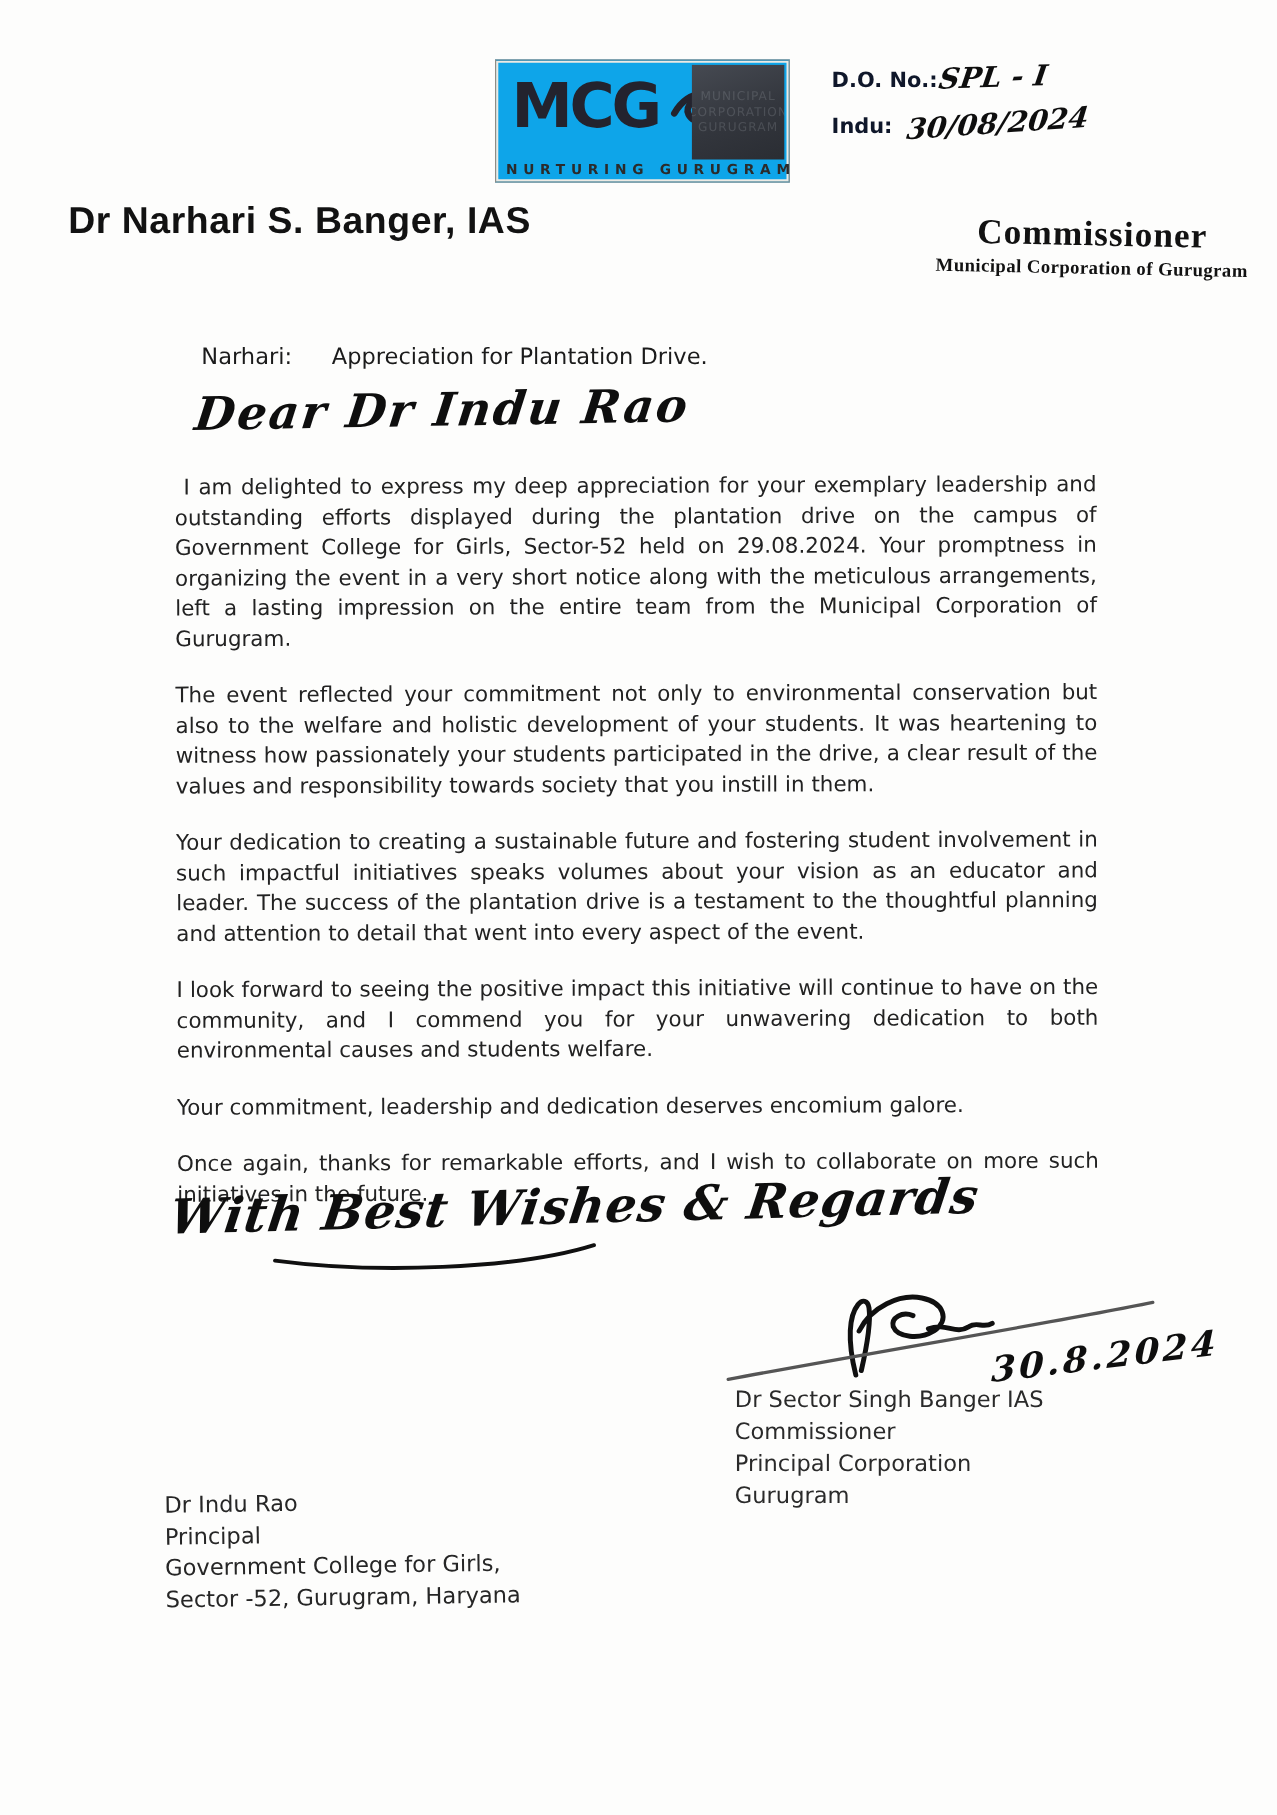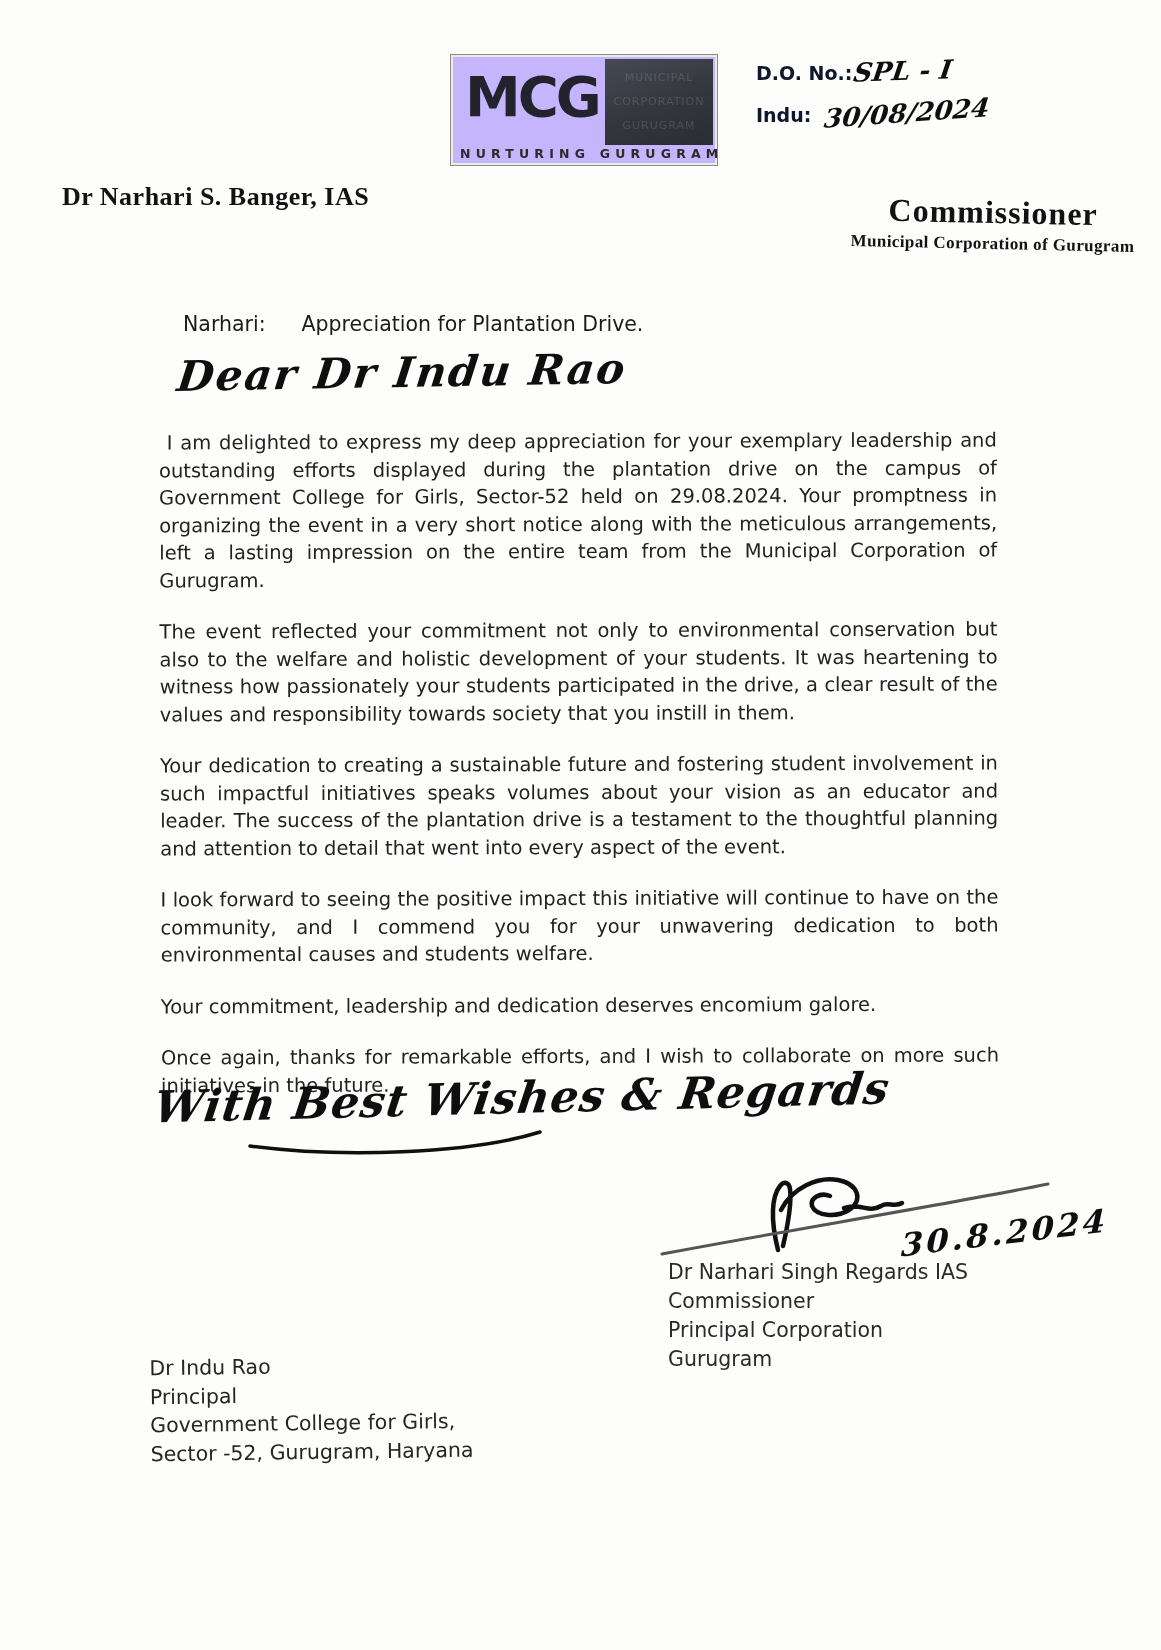--- a/index.html
+++ b/index.html
@@ -4,55 +4,55 @@
 <style>
   html,body{margin:0;padding:0;background:#e8e8e6;}
   .page{
     position:relative; width:1161px; height:1650px; margin:0 auto;
     background:#fdfdfc; overflow:hidden;
     font-family:"DejaVu Sans", sans-serif; color:#1f1f1f;
   }
   
   .logo-box{
     position:absolute; left:450px; top:54px; width:266px; height:110px;
-    background:#c4b5fd; border:1px solid #8f8c85;
+    background:#0ea5e9; border:1px solid #8f8c85;
     box-shadow:0 0 0 2px #eceae4 inset;
   }
   .logo-mcg{
     position:absolute; left:14px; top:14px;
     font-size:56px; font-weight:800; letter-spacing:-3px; color:#23232e;
     font-family:"DejaVu Sans", sans-serif; line-height:1;
   }
   .logo-swirl{position:absolute; left:142px; top:6px;}
   .logo-photo{
-    position:absolute; right:4px; top:4px; width:108px; height:86px;
+    position:absolute; right:4px; top:4px; width:84px; height:86px;
     background:linear-gradient(160deg,#464a52 0%,#33363d 55%,#2a2d33 100%);
     display:flex; flex-direction:column; justify-content:center; align-items:center;
-    gap:12px; overflow:hidden;
+    gap:2px; overflow:hidden;
   }
   .logo-photo span{
     color:rgba(210,215,225,0.16); font-size:11px; letter-spacing:1px; line-height:12px;
   }
   .logo-tagline{
     position:absolute; left:9px; bottom:4px; white-space:nowrap;
     font-size:12.5px; letter-spacing:5.2px; color:#2b2b2b; font-weight:700;
   }
   .ref-block{position:absolute; left:756px; top:56px;}
   .ref-row{white-space:nowrap;}
   .ref-label{font-size:19px; font-weight:700; color:#0f172a;}
   .hand{
     font-family:"DejaVu Serif", serif; font-style:italic; font-weight:700;
     color:#0e0e0e; display:inline-block; transform:skewX(-6deg);
   }
   .do-value{font-size:26px; margin-left:2px; transform:skewX(-10deg) rotate(-2deg);}
   .date-row{margin-top:12px;}
   .date-value{font-size:26px; margin-left:14px; transform:skewX(-10deg) rotate(-4deg);}
   .officer-name{
     position:absolute; left:62px; top:182px;
-    font-family:Liberation Serif, serif; font-weight:700; font-size:26px; color:#121212;
+    font-family:Liberation Sans, sans-serif; font-weight:700; font-size:34px; color:#121212;
     letter-spacing:0.5px;
   }
   .right-header{
     position:absolute; right:26px; top:194px; text-align:center;
     transform:rotate(1.2deg); color:#121212;
   }
   .commissioner{font-family:"Liberation Serif", serif; font-weight:700; font-size:32px; letter-spacing:1px;}
   .commissioner-org{font-family:"Liberation Serif", serif; font-weight:700; font-size:17px; margin-top:3px; letter-spacing:0.4px;}
   
   .subject-row{position:absolute; left:183px; top:312px; font-size:20.5px; color:#1b1b1b;}
@@ -151,21 +151,21 @@
       <path d="M138,132 C130,100 132,78 140,68 C144,63 149,64 150,71 C152,86 146,115 143,128
                M141,92 C152,70 178,58 198,62 C218,66 224,82 209,92 C196,100 176,98 172,88 C170,80 180,74 190,78
                M204,90 C221,84 228,96 241,88 C248,83 254,90 262,85" stroke="#101010" stroke-width="4.5" fill="none" stroke-linecap="round"></path>
 
       <path d="M22,136 C150,112 320,84 408,66" stroke="#555" stroke-width="3" fill="none" stroke-linecap="round"></path>
     </svg>
     <span class="hand sign-date">30.8.2024</span>
   </div>
 
   <div class="signatory-block">
-    <div>Dr Narhari Singh Regards IAS</div>
+    <div>Dr Sector Singh Banger IAS</div>
     <div>Commissioner</div>
     <div>Principal Corporation</div>
     <div>Gurugram</div>
   </div>
 
   <div class="recipient-block">
     <div>Dr Indu Rao</div>
     <div>Principal</div>
     <div>Government College for Girls,</div>
     <div>Sector -52, Gurugram, Haryana</div>

